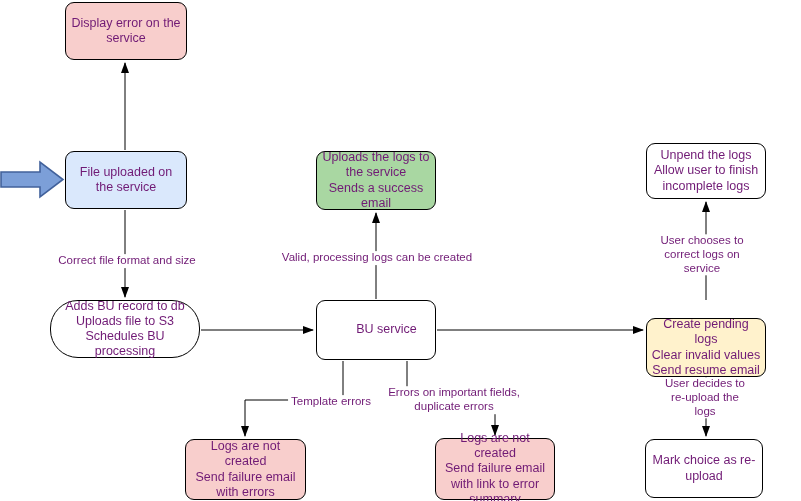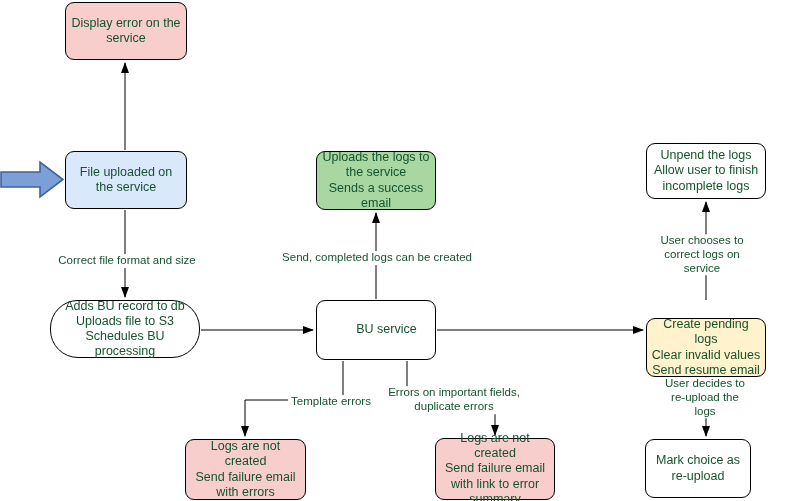--- a/index.html
+++ b/index.html
@@ -1,18 +1,18 @@
 <!DOCTYPE html>
 <html><head>
 <meta charset="utf-8">
 <style>
   html,body { margin:0; padding:0; background:#fff; }
   .canvas {
     position:relative; width:801px; height:501px; background:#fff;
-    font-family:"Liberation Sans", sans-serif; color:#14532d; overflow:hidden;
+    font-family:"Liberation Sans", sans-serif; color:#701a75; overflow:hidden;
   }
   svg.edges-layer { position:absolute; left:0; top:0; width:801px; height:501px; }
   .edge { stroke:#000; stroke-width:1; fill:none; }
   .node {
     position:absolute; box-sizing:border-box;
     border:1px solid #000; border-radius:9px;
     display:flex; align-items:center; justify-content:center;
     text-align:center; font-size:12.5px; line-height:1.22; padding:3px 4px;
   }
   .node-text { white-space:pre-line; }
@@ -87,25 +87,25 @@
     <div class="node-text">Create pending logs
 Clear invalid values
 Send resume email</div>
   </div>
 
   <div class="node" style="left: 646px; top: 143px; width: 120px; height: 56px; background: rgb(255, 255, 255);">
     <div class="node-text">Unpend the logs
 Allow user to finish incomplete logs</div>
   </div>
 
-  <div class="node" style="left: 645px; top: 439px; width: 106px; height: 59px; background: rgb(255, 255, 255);">
+  <div class="node" style="left: 645px; top: 439px; width: 118px; height: 59px; background: rgb(255, 255, 255);">
     <div class="node-text">Mark choice as re-upload</div>
   </div>
 
   <div class="edge-label" style="left:127px; top:261px">Correct file format and size</div>
-  <div class="edge-label" style="left:377px; top:258px">Send, completed logs can be created</div>
+  <div class="edge-label" style="left:377px; top:258px">Valid, processing logs can be created</div>
   <div class="edge-label" style="left:331px; top:402px">Template errors</div>
   <div class="edge-label" style="left:454px; top:400px">Errors on important fields,
 duplicate errors</div>
   <div class="edge-label" style="left:702px; top:255px">User chooses to correct logs on service</div>
   <div class="edge-label" style="left:705px; top:398px">User decides to re-upload the logs</div>
 
 </div>
 
 </body></html>

